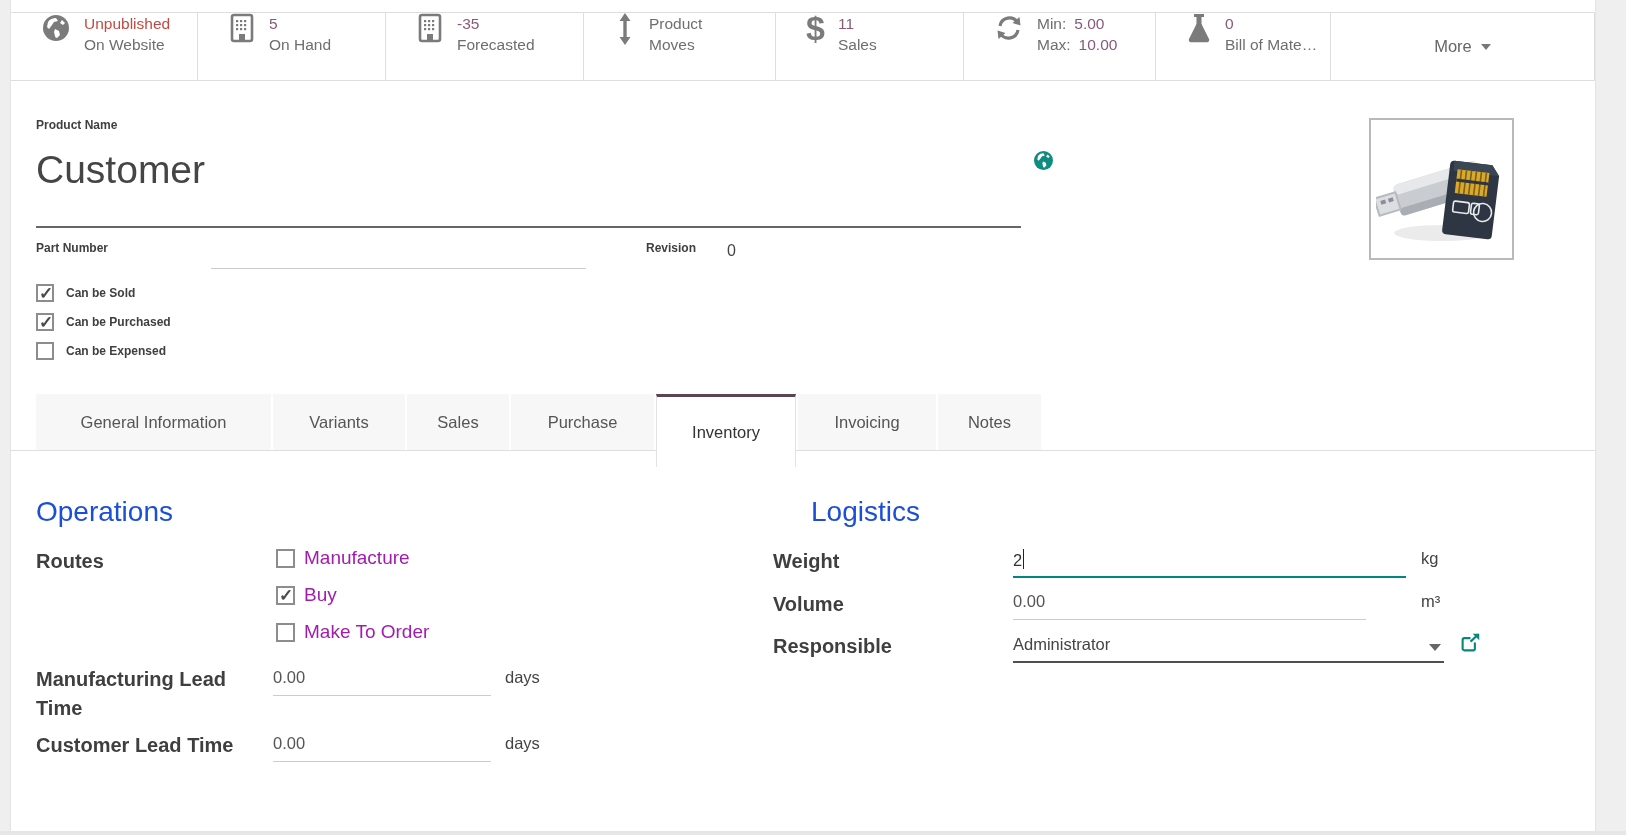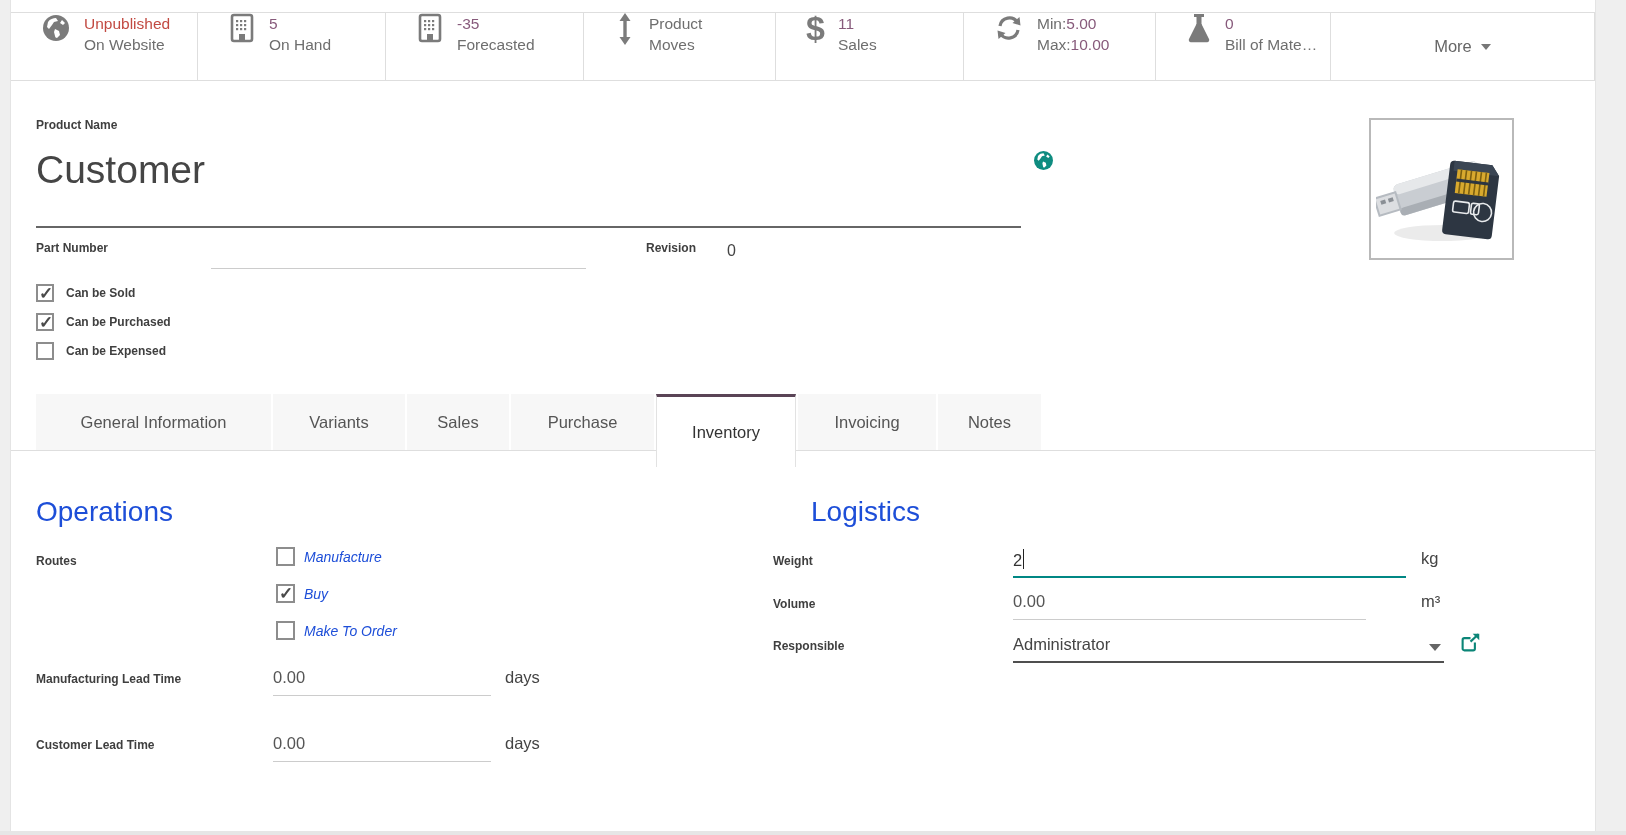--- a/index.html
+++ b/index.html
@@ -12,21 +12,21 @@
   
   .button-box { position:absolute; left:0; top:12px; width:100%; height:69px; display:flex;
                 border-top:1px solid #dedede; border-bottom:1px solid #dedede; background:#fff; }
   .stat-btn { display:flex; align-items:flex-start; gap:13px; padding-left:30px;
               border-right:1px solid #dedede; cursor:pointer; flex:0 0 auto; }
   .stat-btn .txt { display:flex; flex-direction:column; line-height:21px; font-size:15.5px; }
   .stat-value { color:#875A7B; }
   .stat-value.danger { color:#c24a42; }
   .stat-label { color:#6e6e6e; }
   .stat-plain { color:#6e6e6e; }
-  .mm-row { display:flex; }
+  .mm-row { display:flex; gap:8px; }
   .more-btn { flex:1 1 auto; display:flex; align-items:center; justify-content:center; gap:9px;
               color:#666; font-size:16.5px; cursor:pointer; border-right:1px solid #dedede; }
   .caret-down { width:0; height:0; border-left:5px solid transparent; border-right:5px solid transparent;
                 border-top:6px solid #777; display:inline-block; }
   .icon { flex:0 0 auto; display:inline-flex; }
 
   
   .lbl { font-weight:700; color:#3f3f3f; font-size:12px; }
   .name-label { position:absolute; left:25px; top:118px; }
   .name-input { position:absolute; left:25px; top:148px; width:985px; font-size:39px; color:#454545; }
@@ -51,28 +51,28 @@
   
   .tab-strip-border { position:absolute; left:0; top:450px; width:100%; height:1px; background:#dedede; }
   .tabs { position:absolute; left:25px; top:386px; display:flex; }
   .tab { margin-right:2px; margin-top:8px; height:56px; display:flex; align-items:center; justify-content:center;
          background:#f7f7f7; color:#555; font-size:16.5px; cursor:pointer; }
   .tab.active { margin-top:8px; height:73px; background:#fff; border-top:3px solid #5a4456;
                 border-left:1px solid #e2e2e2; border-right:1px solid #e2e2e2; color:#333; z-index:2; }
 
   
   .group-heading { position:absolute; font-size:28px; color:#1d4ed8; }
-  .field-label { position:absolute; font-weight:700; color:#3f3f3f; font-size:12px; line-height:29px; }
+  .field-label { position:absolute; font-weight:700; color:#3f3f3f; font-size:20px; line-height:29px; }
   .field-value { position:absolute; font-size:16.5px; color:#555; }
   .underline { position:absolute; height:1px; background:#ccc; }
   .underline.focus { height:2px; background:#008784; }
   .underline.dark { height:2px; background:#4f4f4f; }
   .unit { position:absolute; font-size:16.5px; color:#444; }
   .route-row { position:absolute; display:flex; align-items:center; gap:9px; }
-  .route-row .route-lbl { font-size:14px; color:#1d4ed8; cursor:pointer;font-style:italic; }
+  .route-row .route-lbl { font-size:19px; color:#a21caf; cursor:pointer; }
   .text-cursor { display:inline-block; width:1px; height:20px; background:#222; vertical-align:-3px; margin-left:1px; }
   .dd-caret { position:absolute; width:0; height:0; border-left:6px solid transparent;
               border-right:6px solid transparent; border-top:7px solid #666; cursor:pointer; }
   .ext-link { position:absolute; cursor:pointer; }
   .bottom-edge { position:absolute; left:0; bottom:0; width:100%; height:4px; background:#e6e6e6; }
 </style>
 </head>
 <body>
 
 <div class="screen">

